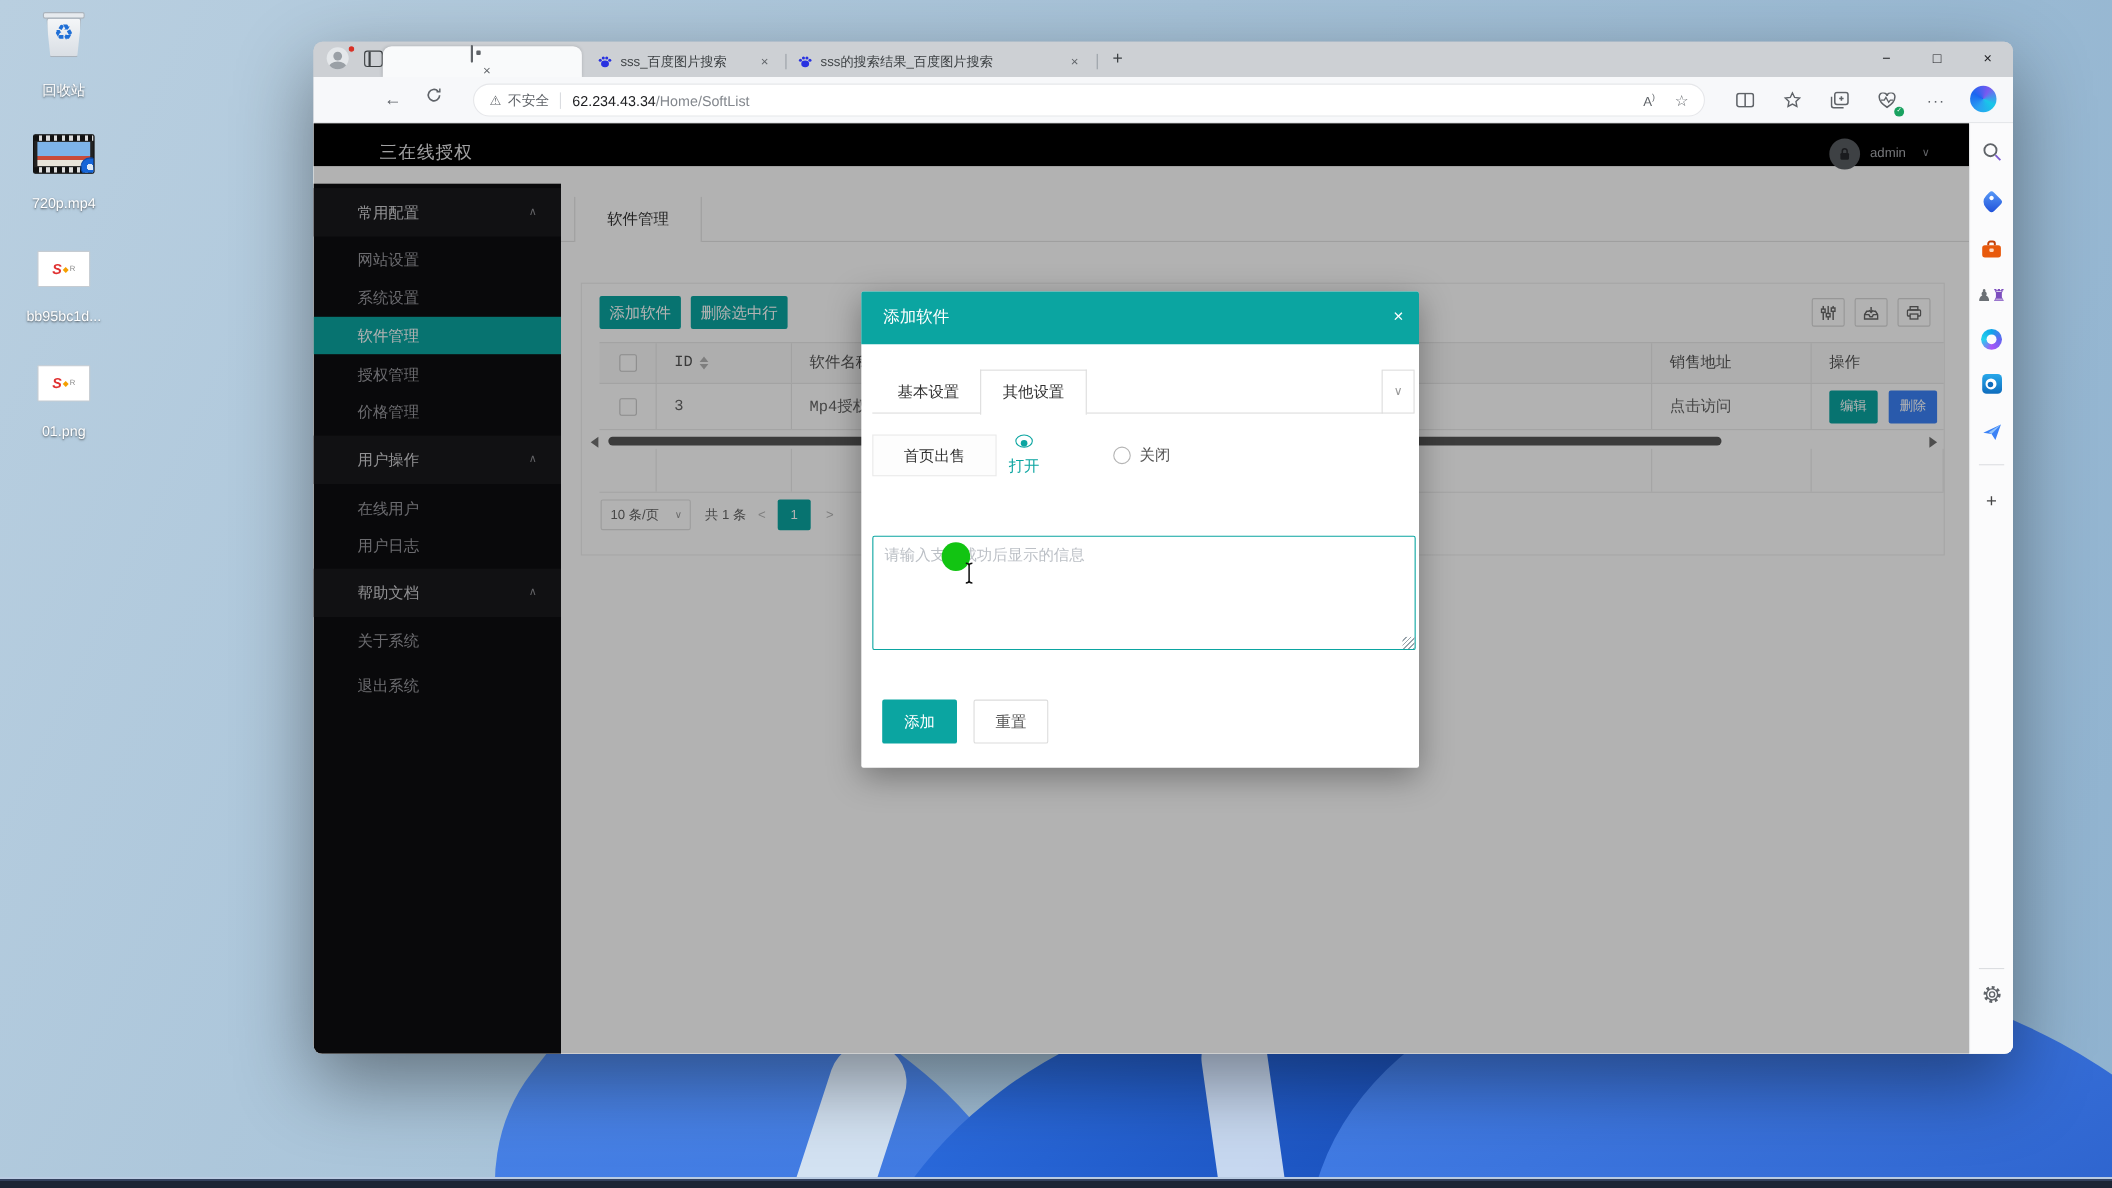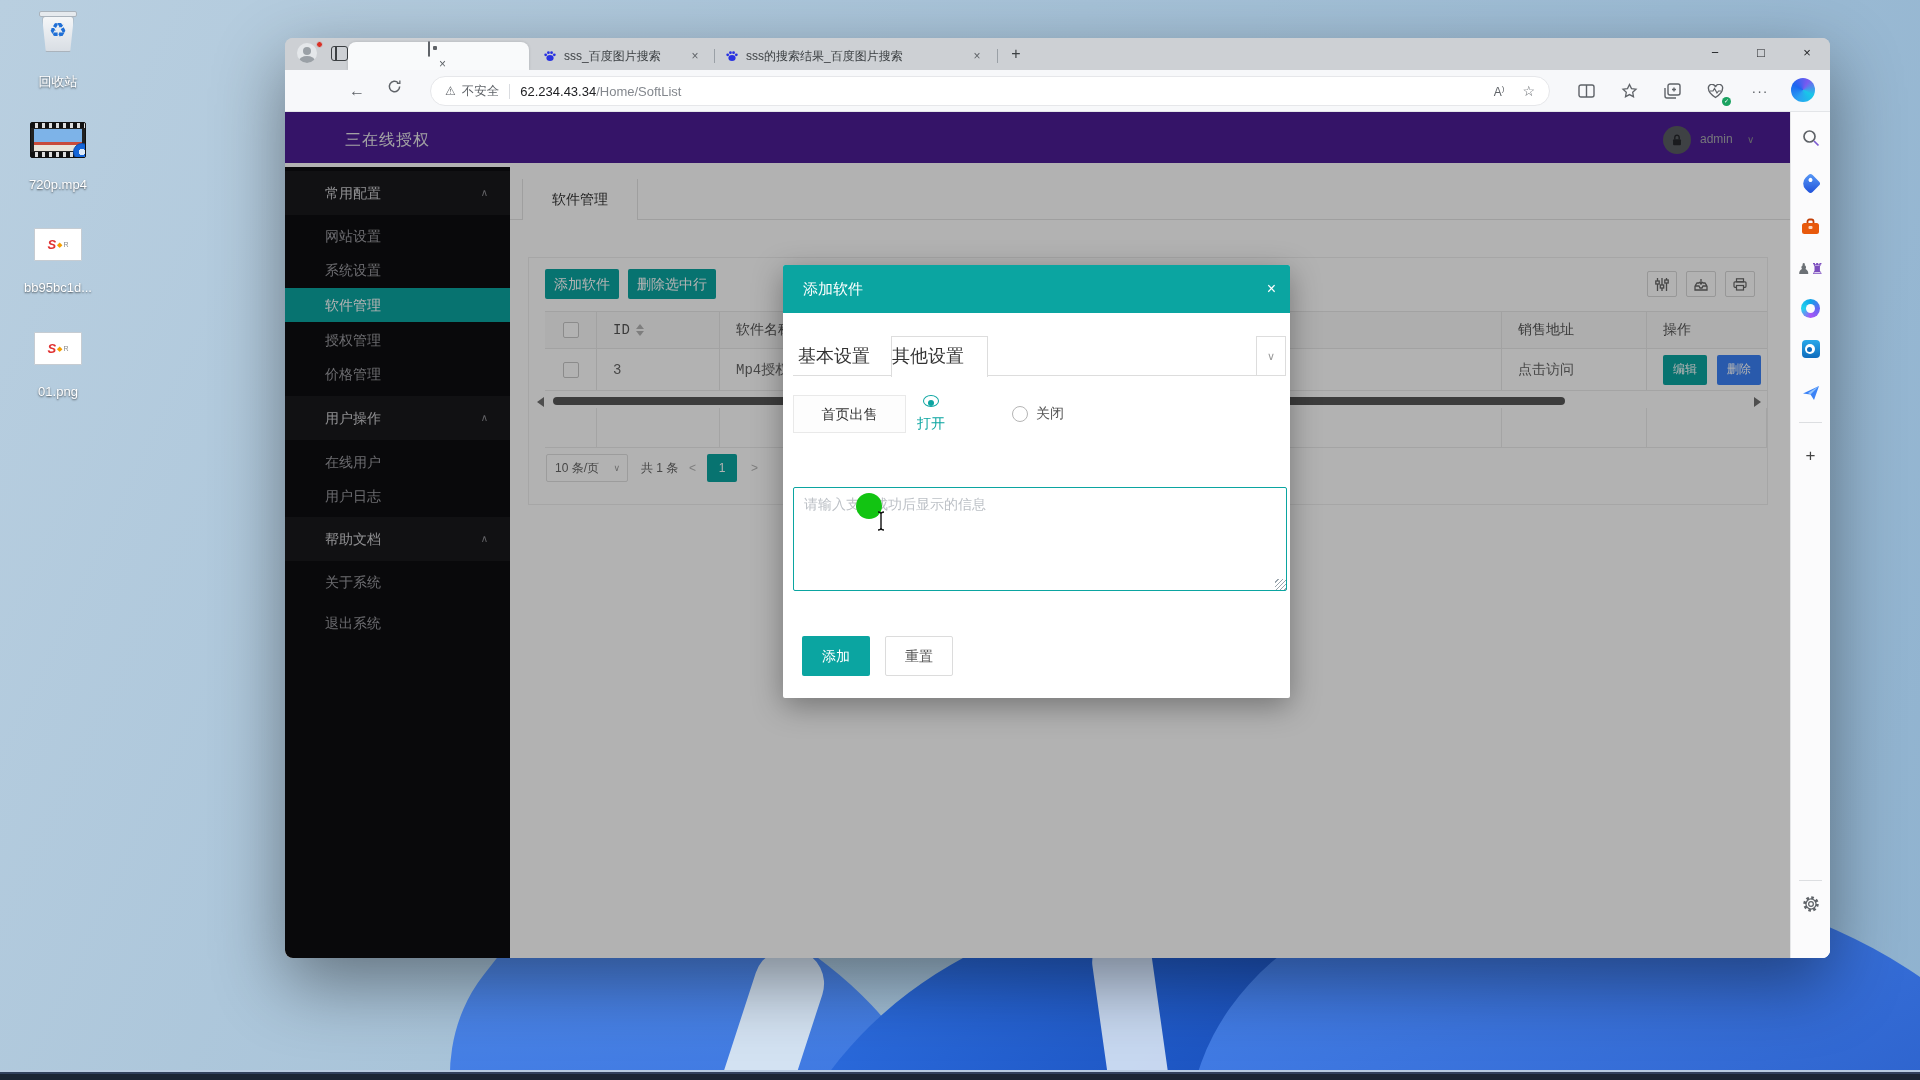--- a/index.html
+++ b/index.html
@@ -144,21 +144,21 @@
   .outl { width:18px; height:18px; border-radius:4px; background:linear-gradient(#28a8ea,#0f6cbd);
     position:relative; }
   .outl::before { content:""; position:absolute; left:3px; top:4px; width:10px; height:10px;
     border-radius:50%; background:#fff; }
   .outl::after { content:""; position:absolute; left:5.5px; top:6.5px; width:5px; height:5px;
     border-radius:50%; background:#0f6cbd; }
   .chess1 { font-size:15px; color:#6b7075; } .chess2 { font-size:15px; color:#7c4dbe; }
   .eplus { font-size:17px; color:#444; }
 
   
-  .app-header { position:absolute; left:0; top:0; right:0; height:51px; background:#4c1d95;padding-left:44px; }
+  .app-header { position:absolute; left:0; top:0; right:0; height:39px; background:#000000;padding-left:44px; }
   .app-logo { position:absolute; left:60px; top:0; line-height:55px; color:#e8e8ea;
     font-size:16px; letter-spacing:1px; }
   .hdr-avatar { position:absolute; left:1378px; top:14px; width:28px; height:28px;
     border-radius:50%; background:#5a5d62; display:flex; align-items:center;
     justify-content:center; }
   .hdr-user { position:absolute; left:1415px; top:0; line-height:55px; color:#a9abb0;
     font-size:12px; }
   .hdr-caret { position:absolute; left:1462px; top:0; line-height:55px; color:#8d9095;
     font-size:10px; }
   .app-body { position:absolute; left:0; top:55px; right:0; bottom:0; display:flex; }
@@ -237,22 +237,22 @@
   .mask { position:absolute; inset:0; background:rgba(0,0,0,.30); }
   .modal { position:absolute; left:498px; top:153px; width:507px; height:433px; background:#fff;
     border-radius:2px; box-shadow:0 8px 30px rgba(0,0,0,.35); }
   .m-head { position:absolute; left:0; top:0; right:0; height:48px; background:#0ba5a1;
     border-radius:2px 2px 0 0; }
   .m-title { position:absolute; left:20px; line-height:48px; color:#fff; font-size:15px; }
   .m-close { position:absolute; right:14px; top:0; line-height:48px; color:#fff;
     font-size:16px; cursor:pointer; }
   .m-tabs { position:absolute; left:10px; top:71px; width:464px; height:40px;
     border-bottom:1px solid #ddd; }
-  .m-tab { position:absolute; top:0; height:40px; line-height:40px; 
-    font-size:18px; color:#333; cursor:pointer; }
+  .m-tab { position:absolute; top:0; height:40px; line-height:40px; text-align:center;
+    font-size:14px; color:#333; cursor:pointer; }
   .m-tab.basic { left:5px; width:92px; }
   .m-tab.other { left:98px; width:97px; height:41px; background:#fff; border:1px solid #ddd;
     border-bottom:none; line-height:38px; }
   .chev-box { position:absolute; left:473px; top:71px; width:30px; height:40px;
     border:1px solid #ddd; color:#999; text-align:center; line-height:38px; font-size:11px; }
   .lbl1 { position:absolute; left:10px; top:130px; width:113px; height:38px;
     border:1px solid #e9e9e9; background:#fdfdfd; text-align:center; line-height:36px;
     font-size:14px; color:#333; }
   .radio { position:absolute; top:130px; height:38px; display:flex; align-items:center;
     gap:8px; font-size:14px; cursor:pointer; }

